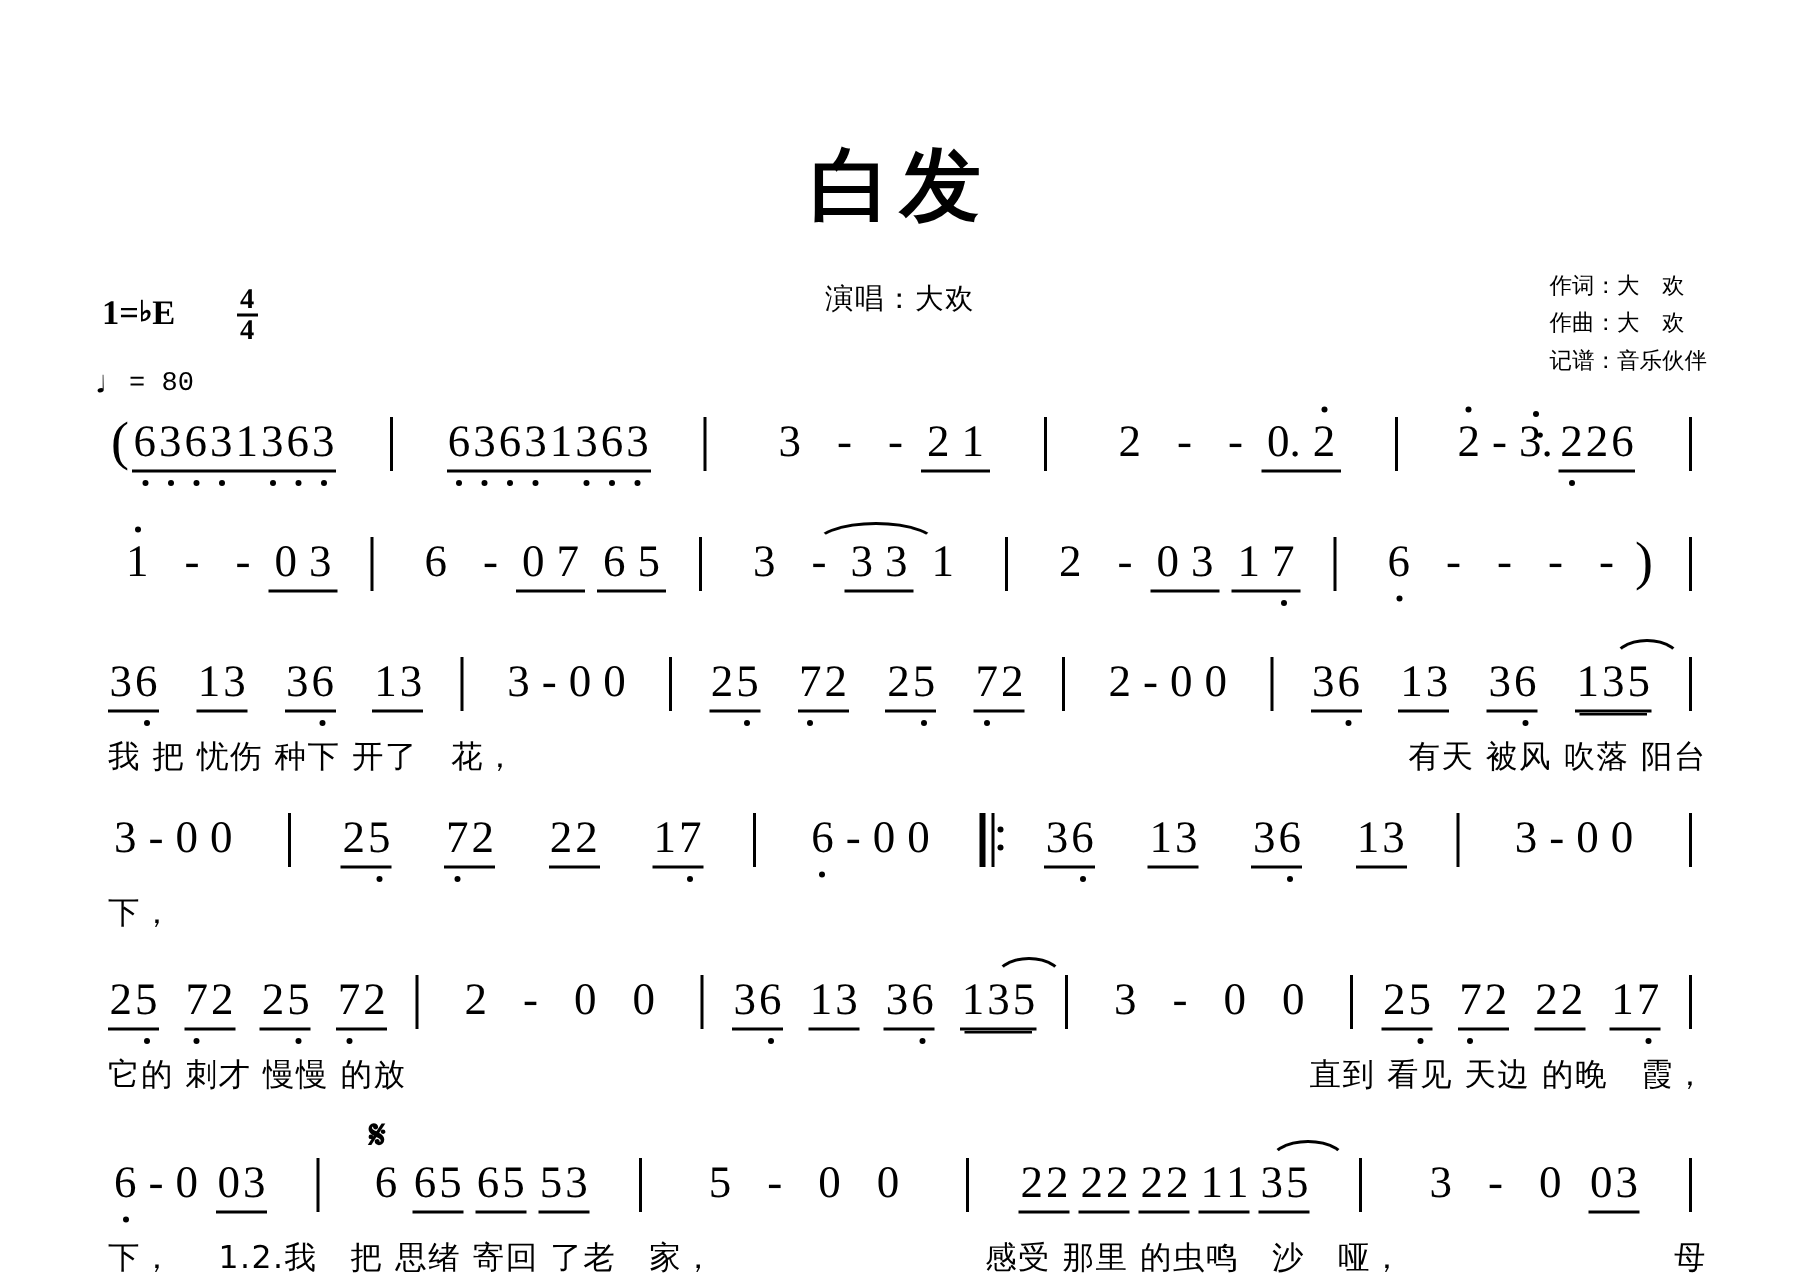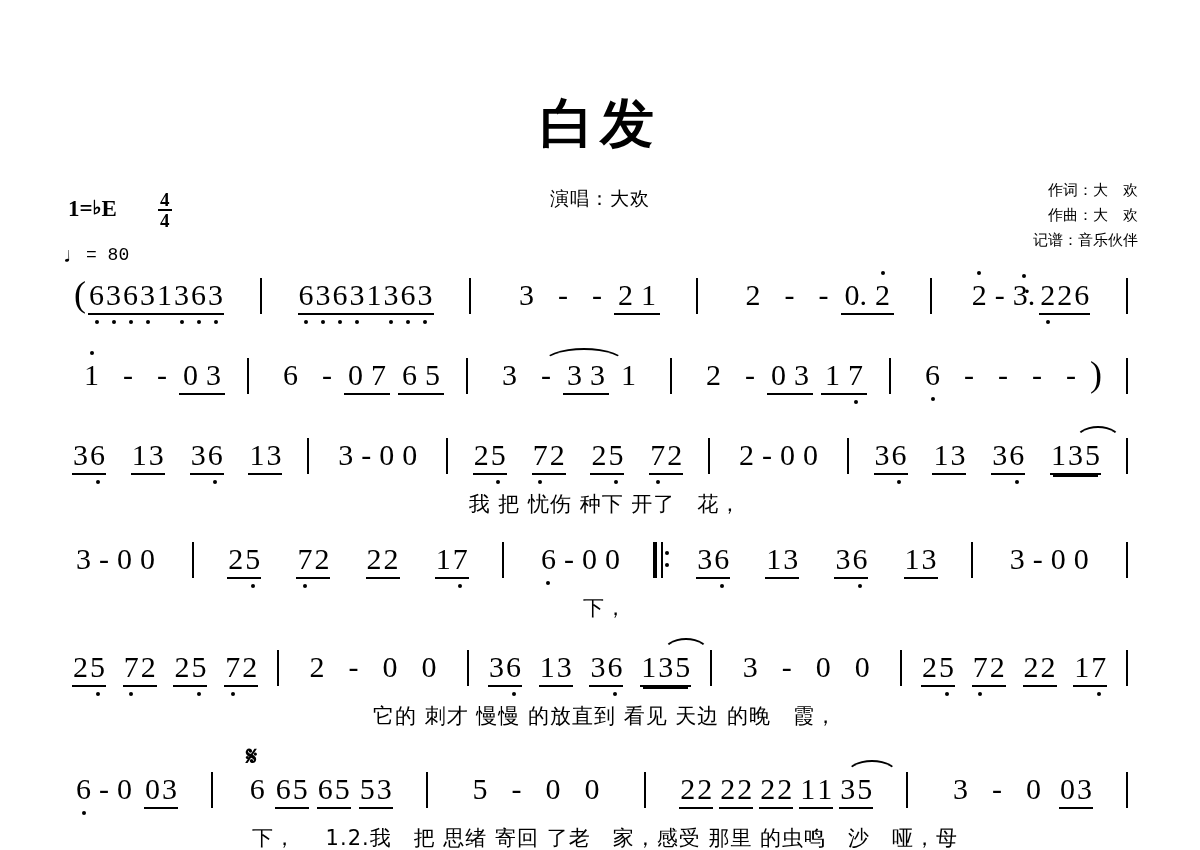--- a/index.html
+++ b/index.html
@@ -35,21 +35,21 @@
     width: 1200px;
     text-align: center;
     font-family: "DejaVu Sans", sans-serif;
     font-size: 19px;
     letter-spacing: 1px;
   }
   .credits {
     position: absolute;
     top: 178px;
     right: 62px;
-    text-align: right;
+    text-align: left;
     font-family: "DejaVu Sans", sans-serif;
     font-size: 15px;
     line-height: 25px;
   }
 
   
   .keysig {
     position: absolute;
     left: 68px;
     top: 196px;
@@ -167,21 +167,21 @@
   
   .lyrics {
     position: absolute;
     left: 72px;
     right: 62px;
     font-family: "DejaVu Sans", sans-serif;
     font-size: 21px;
     letter-spacing: 1px;
     white-space: nowrap;
   }
-  .lyr-row { display: flex; justify-content: center; }
+  .lyr-row { display: flex; justify-content: space-between; }
   .seg { display: inline-block; }
   .segno {
     position: absolute;
     font-family: "Liberation Serif", serif;
     font-size: 26px;
     font-weight: bold;
   }
 </style>
 </head>
 <body>
@@ -399,20 +399,21 @@
         <span class="n tight">5</span>
       </span>
     </span>
     <span class="bar"></span>
   </div>
 </div>
 
 <div class="lyrics" style="top:490px;">
   <div class="lyr-row">
     <span class="seg">我 把 忧伤 种下 开了　花，</span>
+    <span class="seg">有天 被风 吹落 阳台</span>
   </div>
 </div>
 
 <div class="line" style="top:542px;">
   <div class="inner">
     <span class="grp">
       <span class="n">3</span>
       <span class="n">-</span>
       <span class="n">0</span>
       <span class="n">0</span>

